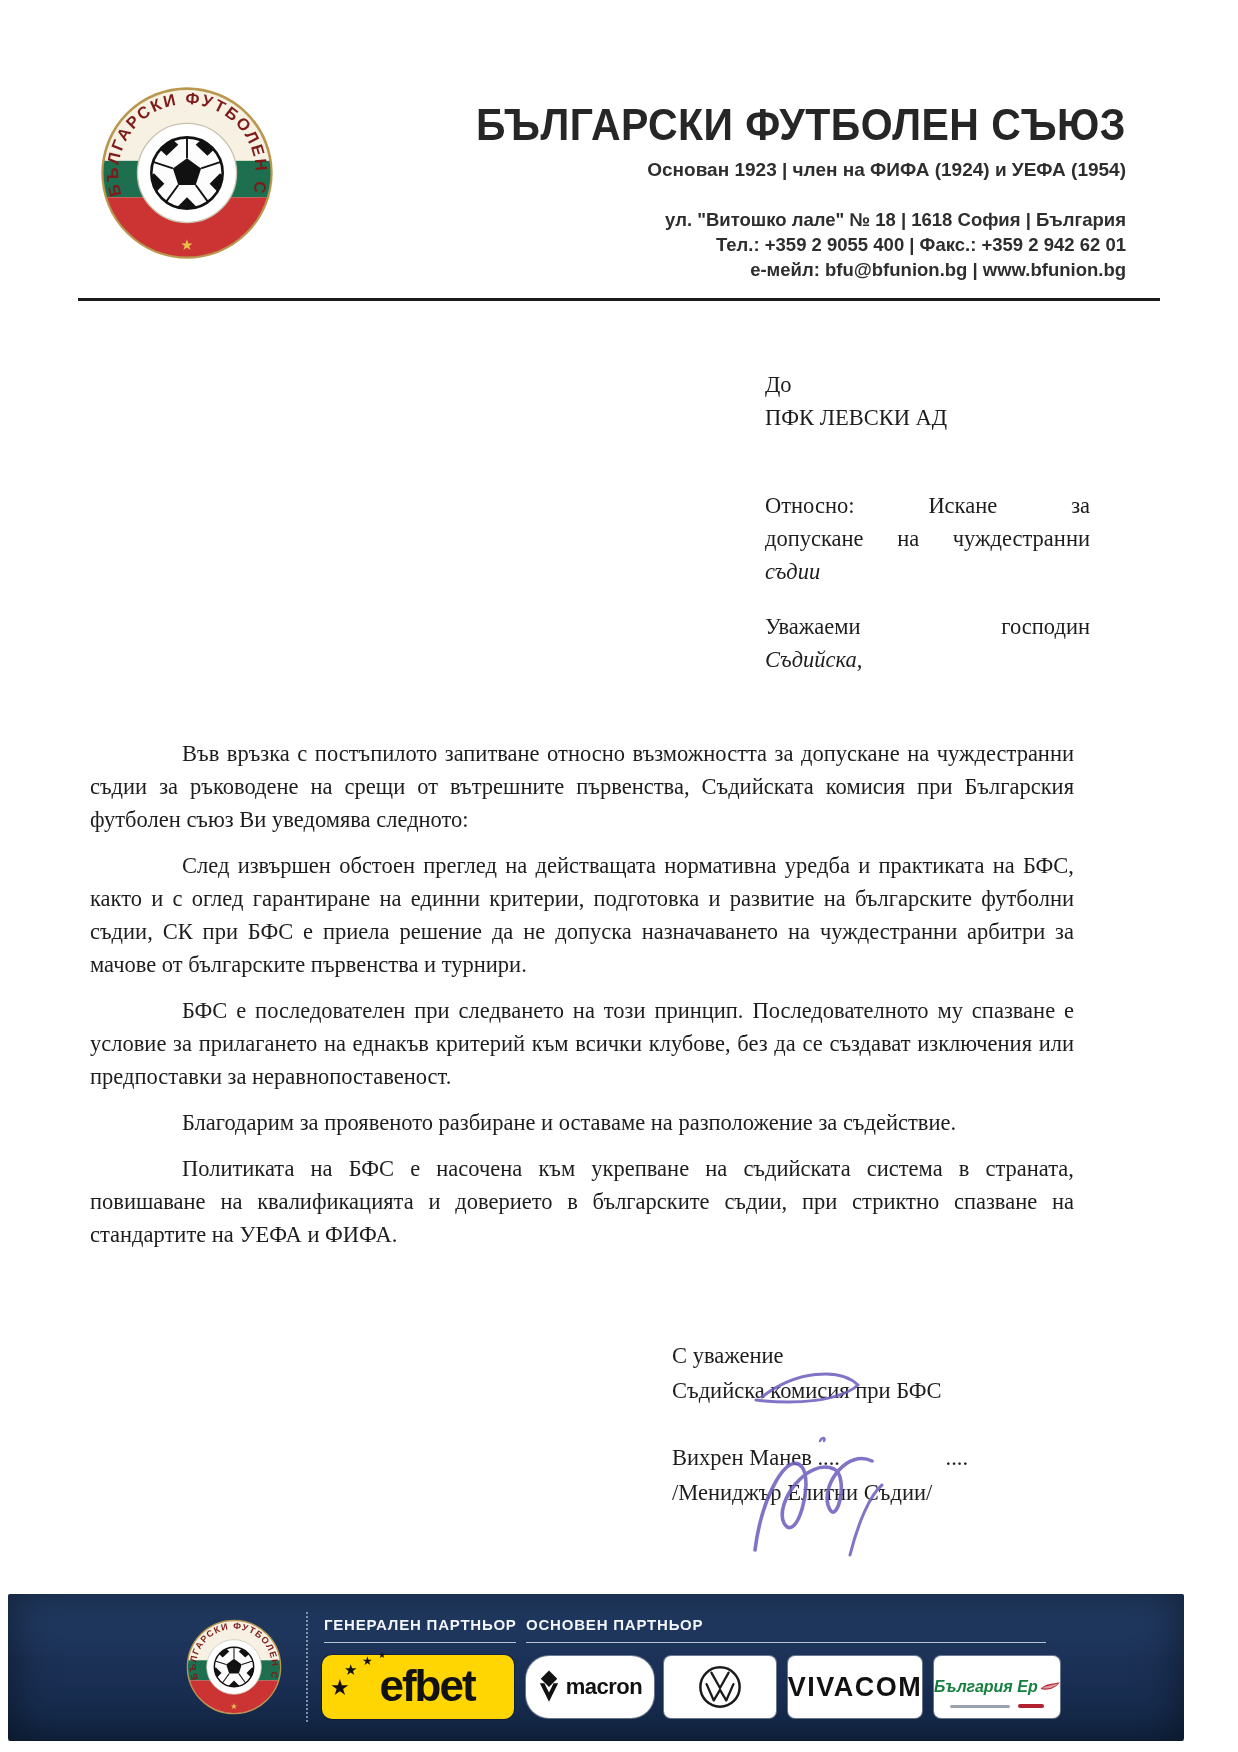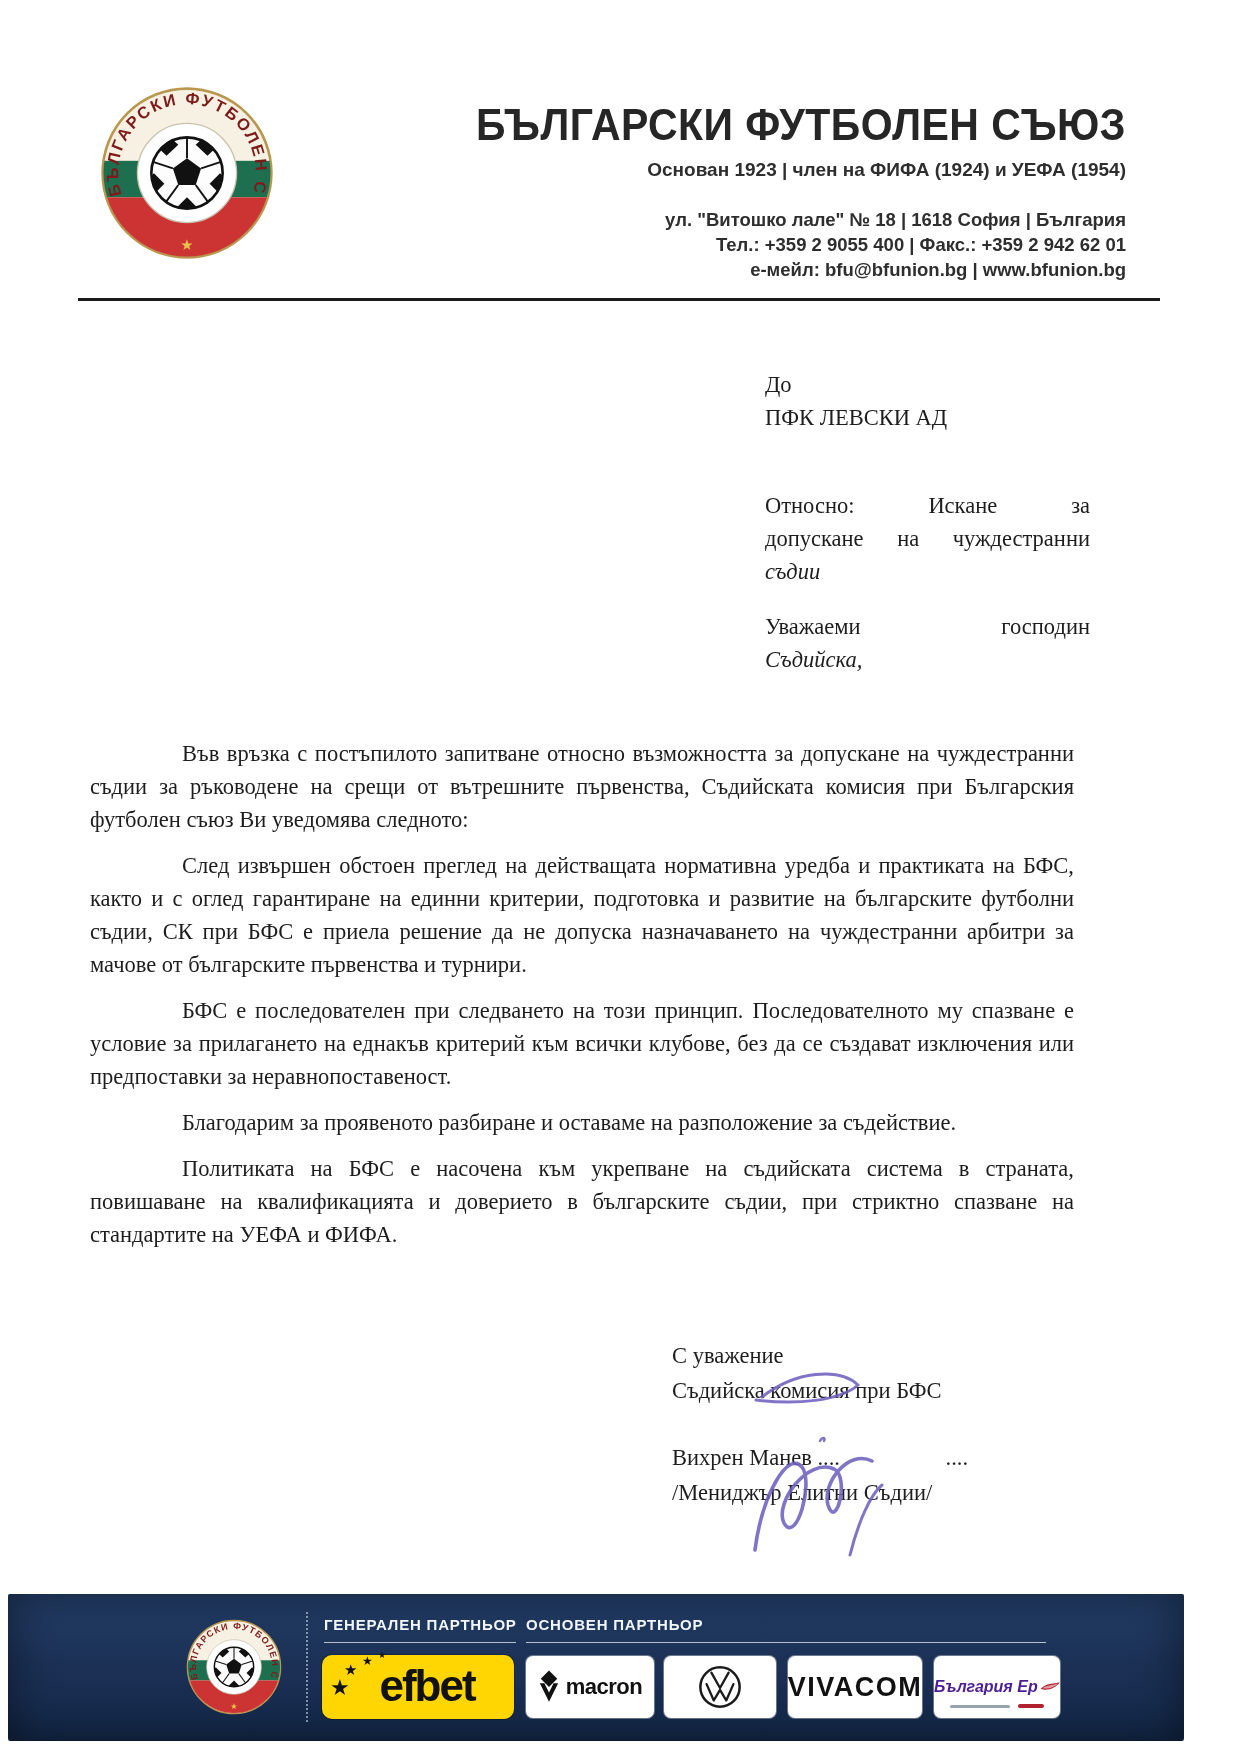--- a/index.html
+++ b/index.html
@@ -70,21 +70,21 @@
     position:absolute;display:flex;align-items:center;justify-content:center;
     box-shadow:0 0 0 1px rgba(0,0,0,.25);
   }
   .efbet-text{
     font-family:"Liberation Sans", sans-serif;font-size:44px;font-weight:700;
     color:#121212;letter-spacing:-2px;margin-left:18px;margin-top:-2px;
   }
   .star{position:absolute;color:#121212;line-height:1;font-family:"DejaVu Sans", sans-serif;}
   .macron-text{font-size:22px;font-weight:700;color:#111;letter-spacing:-.5px;margin-left:6px;}
   .vivacom-text{font-size:27px;font-weight:700;color:#111;letter-spacing:1.5px;}
-  .bgair-text{font-size:16px;font-weight:700;font-style:italic;color:#4c1d95;white-space:nowrap;}
+  .bgair-text{font-size:16px;font-weight:700;font-style:italic;color:#15803d;white-space:nowrap;}
   .bgair-sub{position:absolute;left:16px;bottom:10px;width:60px;height:3px;background:#9aa3ad;border-radius:2px;}
   .bgair-sub2{position:absolute;right:16px;bottom:10px;width:26px;height:4px;background:#b3202e;border-radius:2px;}
 </style>
 </head>
 <body>
 
 <div class="page">
 
   <div class="hdr-logo">
     <svg viewBox="0 0 200 200" width="174" height="174">
@@ -254,21 +254,21 @@
     <div class="ptn-rule" style="left:518px;width:520px;"></div>
 
     <div class="efbet-box">
       <span class="star" style="left:8px;top:22px;font-size:22px;">★</span>
       <span class="star" style="left:22px;top:8px;font-size:15px;">★</span>
       <span class="star" style="left:40px;top:0px;font-size:12px;">★</span>
       <span class="star" style="left:56px;top:-4px;font-size:9px;">★</span>
       <span class="efbet-text">efbet</span>
     </div>
 
-    <div class="pbox" style="left:518px;width:128px;">
+    <div class="pbox" style="left:518px;width:128px;border-radius:23px;">
       <svg width="22" height="34" viewBox="0 0 24 36">
         <polygon points="12,0 21,9 12,18 3,9" fill="#111"></polygon>
         <polygon points="2,14 12,34 22,14 17,14 12,24 7,14" fill="#111"></polygon>
       </svg>
       <span class="macron-text">macron</span>
     </div>
 
     <div class="pbox" style="left:656px;width:112px;">
       <svg width="46" height="46" viewBox="0 0 48 48">
         <circle cx="24" cy="24" r="20.5" fill="none" stroke="#1a1a1a" stroke-width="2.6"></circle>

